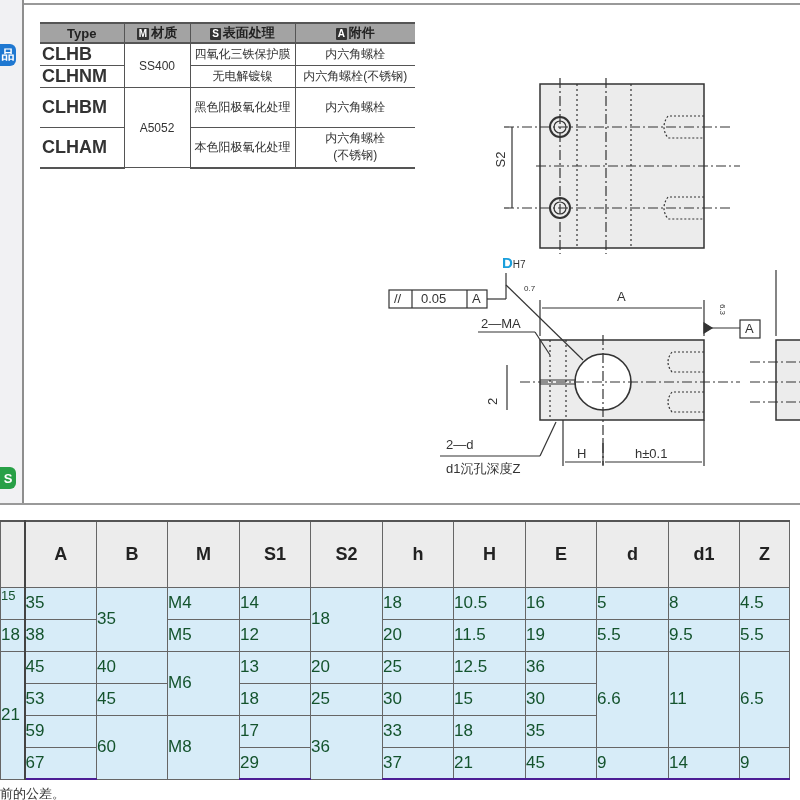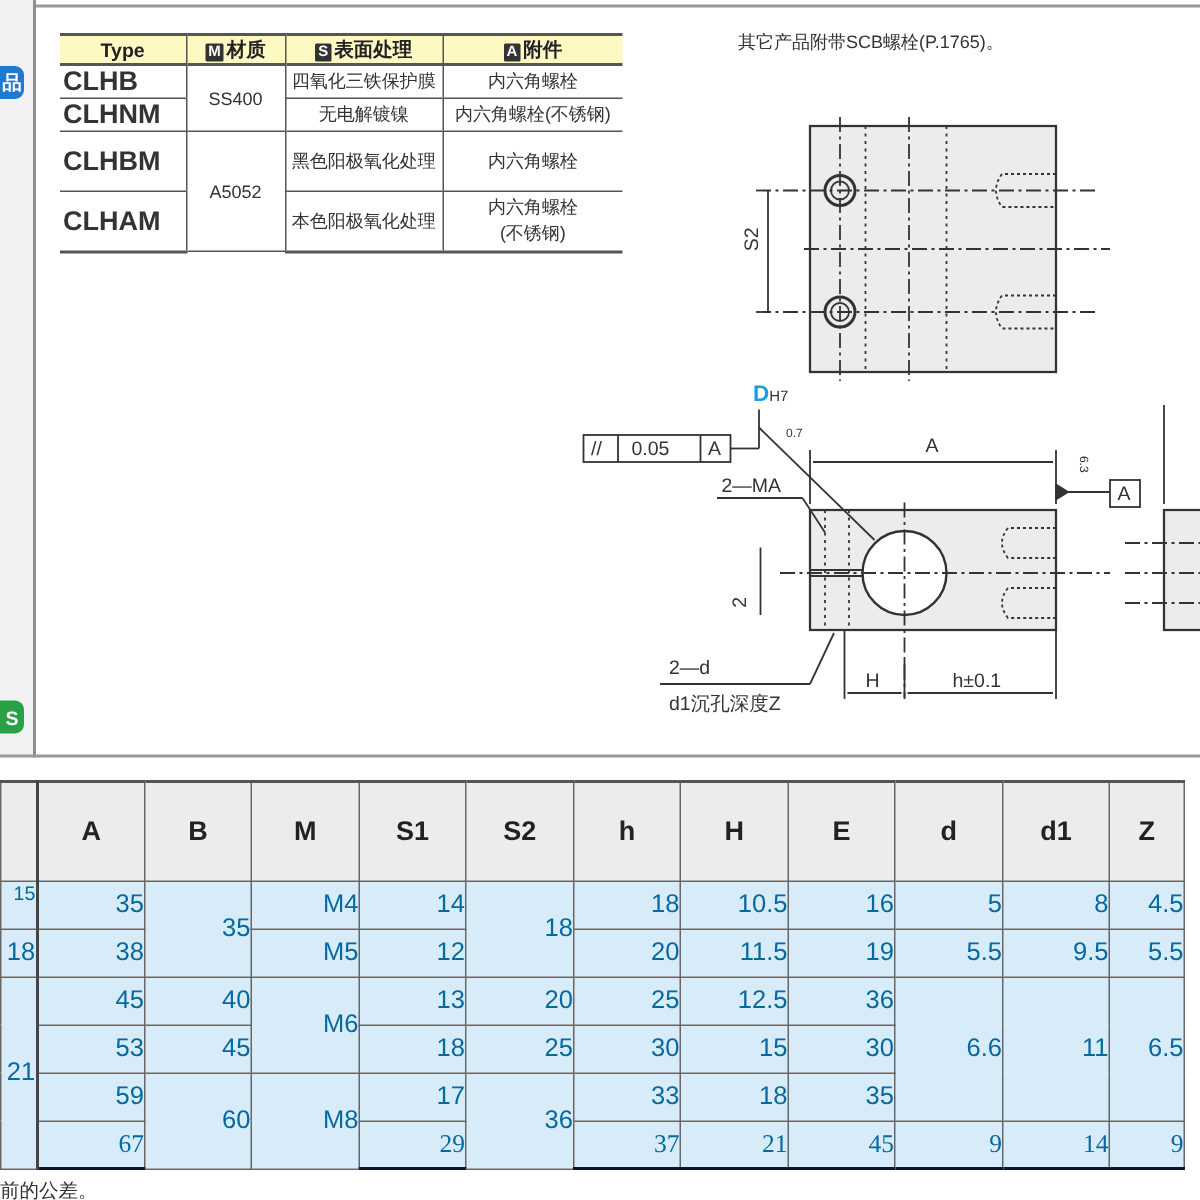--- a/index.html
+++ b/index.html
@@ -6,37 +6,37 @@
   body { width: 800px; height: 800px; background: #fff; font-family: "Liberation Sans", "DejaVu Sans", sans-serif; position: relative; overflow: hidden; color: #222; }
   .top-area { position: absolute; left: 0; top: 0; width: 800px; height: 505px; background: #fff; }
   .top-border { position: absolute; left: 24px; top: 3px; width: 776px; height: 2px; background: #999; }
   .left-strip { position: absolute; left: 0; top: 0; width: 24px; height: 505px; background: #f1f1f3; border-right: 2px solid #8e8e8e; }
   .badge { position: absolute; left: 0; width: 16px; height: 22px; border-radius: 0 6px 6px 0; color: #fff; font-weight: bold; font-size: 13px; display: flex; align-items: center; justify-content: center; }
   .badge.blue { top: 44px; background: #1f78d1; }
   .badge.green { top: 467px; background: #28a046; }
   .bottom-rule { position: absolute; left: 0; top: 503px; width: 800px; height: 2px; background: #999; }
 
   table.types { position: absolute; left: 40px; top: 22px; border-collapse: collapse; font-size: 12px; }
-  table.types th { background: #fef9c3; font-weight: bold; font-size: 13px; height: 20px; border-top: 2px solid #555; border-bottom: 2px solid #555; border-left: 1px solid #555; padding: 0 6px; white-space: nowrap; }
+  table.types th { background: #a3a3a3; font-weight: bold; font-size: 13px; height: 20px; border-top: 2px solid #555; border-bottom: 2px solid #555; border-left: 1px solid #555; padding: 0 6px; white-space: nowrap; }
   table.types th:first-child { border-left: none; }
   table.types td { border-left: 1px solid #555; border-bottom: 1px solid #555; text-align: center; padding: 0 4px; white-space: nowrap; color: #333; }
   table.types td:first-child { border-left: none; }
   table.types tr:last-child td { border-bottom: 2px solid #555; }
   .type-code { color: #1a9fdc; font-weight: bold; font-size: 18px; text-align: left !important; padding-left: 2px !important; }
   .sq { display: inline-block; background: #333; color: #fff; font-size: 10px; line-height: 12px; padding: 0 2px; margin-right: 2px; border-radius: 1px; }
 
   .note { position: absolute; left: 480px; top: 20px; font-size: 12px; line-height: 16px; color: #333; white-space: nowrap; }
   .note .pin { color: #e0307a; font-weight: bold; }
   .dwg-label { position: absolute; font-size: 13px; color: #333; white-space: nowrap; }
   .dh7 { color: #1a9fdc; font-weight: bold; font-size: 15px; }
 
   table.dims { position: absolute; left: 0; top: 520px; border-collapse: collapse; font-size: 17px; }
   table.dims th { background: #ececec; height: 66px; font-weight: bold; font-size: 18px; border: 1px solid #666; border-top: 2px solid #555; }
-  table.dims td { background: #d7ecf8; height: 32px; text-align: right; border: 1px solid #666; color: #0369a1; }
-  table.dims tr:last-child td { border-bottom: 2px solid #0f172a; font-family: Liberation Serif, serif; }
+  table.dims td { background: #d7ecf8; height: 32px; text-align: left; border: 1px solid #666; color: #14532d; }
+  table.dims tr:last-child td { border-bottom: 2px solid #4c1d95; }
   table.dims .sep { border-right: 2px solid #444; }
   .footnote { position: absolute; left: 0; top: 785px; font-size: 13px; color: #333; }
 </style>
 </head>
 <body>
 
 <div class="top-area">
   <div class="left-strip">
     <div class="badge blue">品</div>
     <div class="badge green">S</div>
@@ -73,21 +73,20 @@
       <td>本色阳极氧化处理</td>
       <td>
             <div>内六角螺栓</div>
             <div>(不锈钢)</div>
           </td>
     </tr>
   </tbody>
     </table>
 
   <div class="note">
-    <div style="padding-left:12px">其它产品附带SCB螺栓(P.1765)。</div>
   </div>
 
   <svg style="position:absolute;left:380px;top:60px" width="420" height="440" viewBox="380 60 420 440">
     <g stroke="#333" fill="none" stroke-width="1.2">
 
       <rect x="540" y="84" width="164" height="164" fill="#ececec" stroke-width="1.5"></rect>
       <line x1="560" y1="78" x2="560" y2="254" stroke-dasharray="10,3,2,3"></line>
       <line x1="606" y1="78" x2="606" y2="254" stroke-dasharray="10,3,2,3"></line>
       <line x1="577" y1="84" x2="577" y2="248" stroke-dasharray="2,3"></line>
       <line x1="631" y1="84" x2="631" y2="248" stroke-dasharray="2,3"></line>

